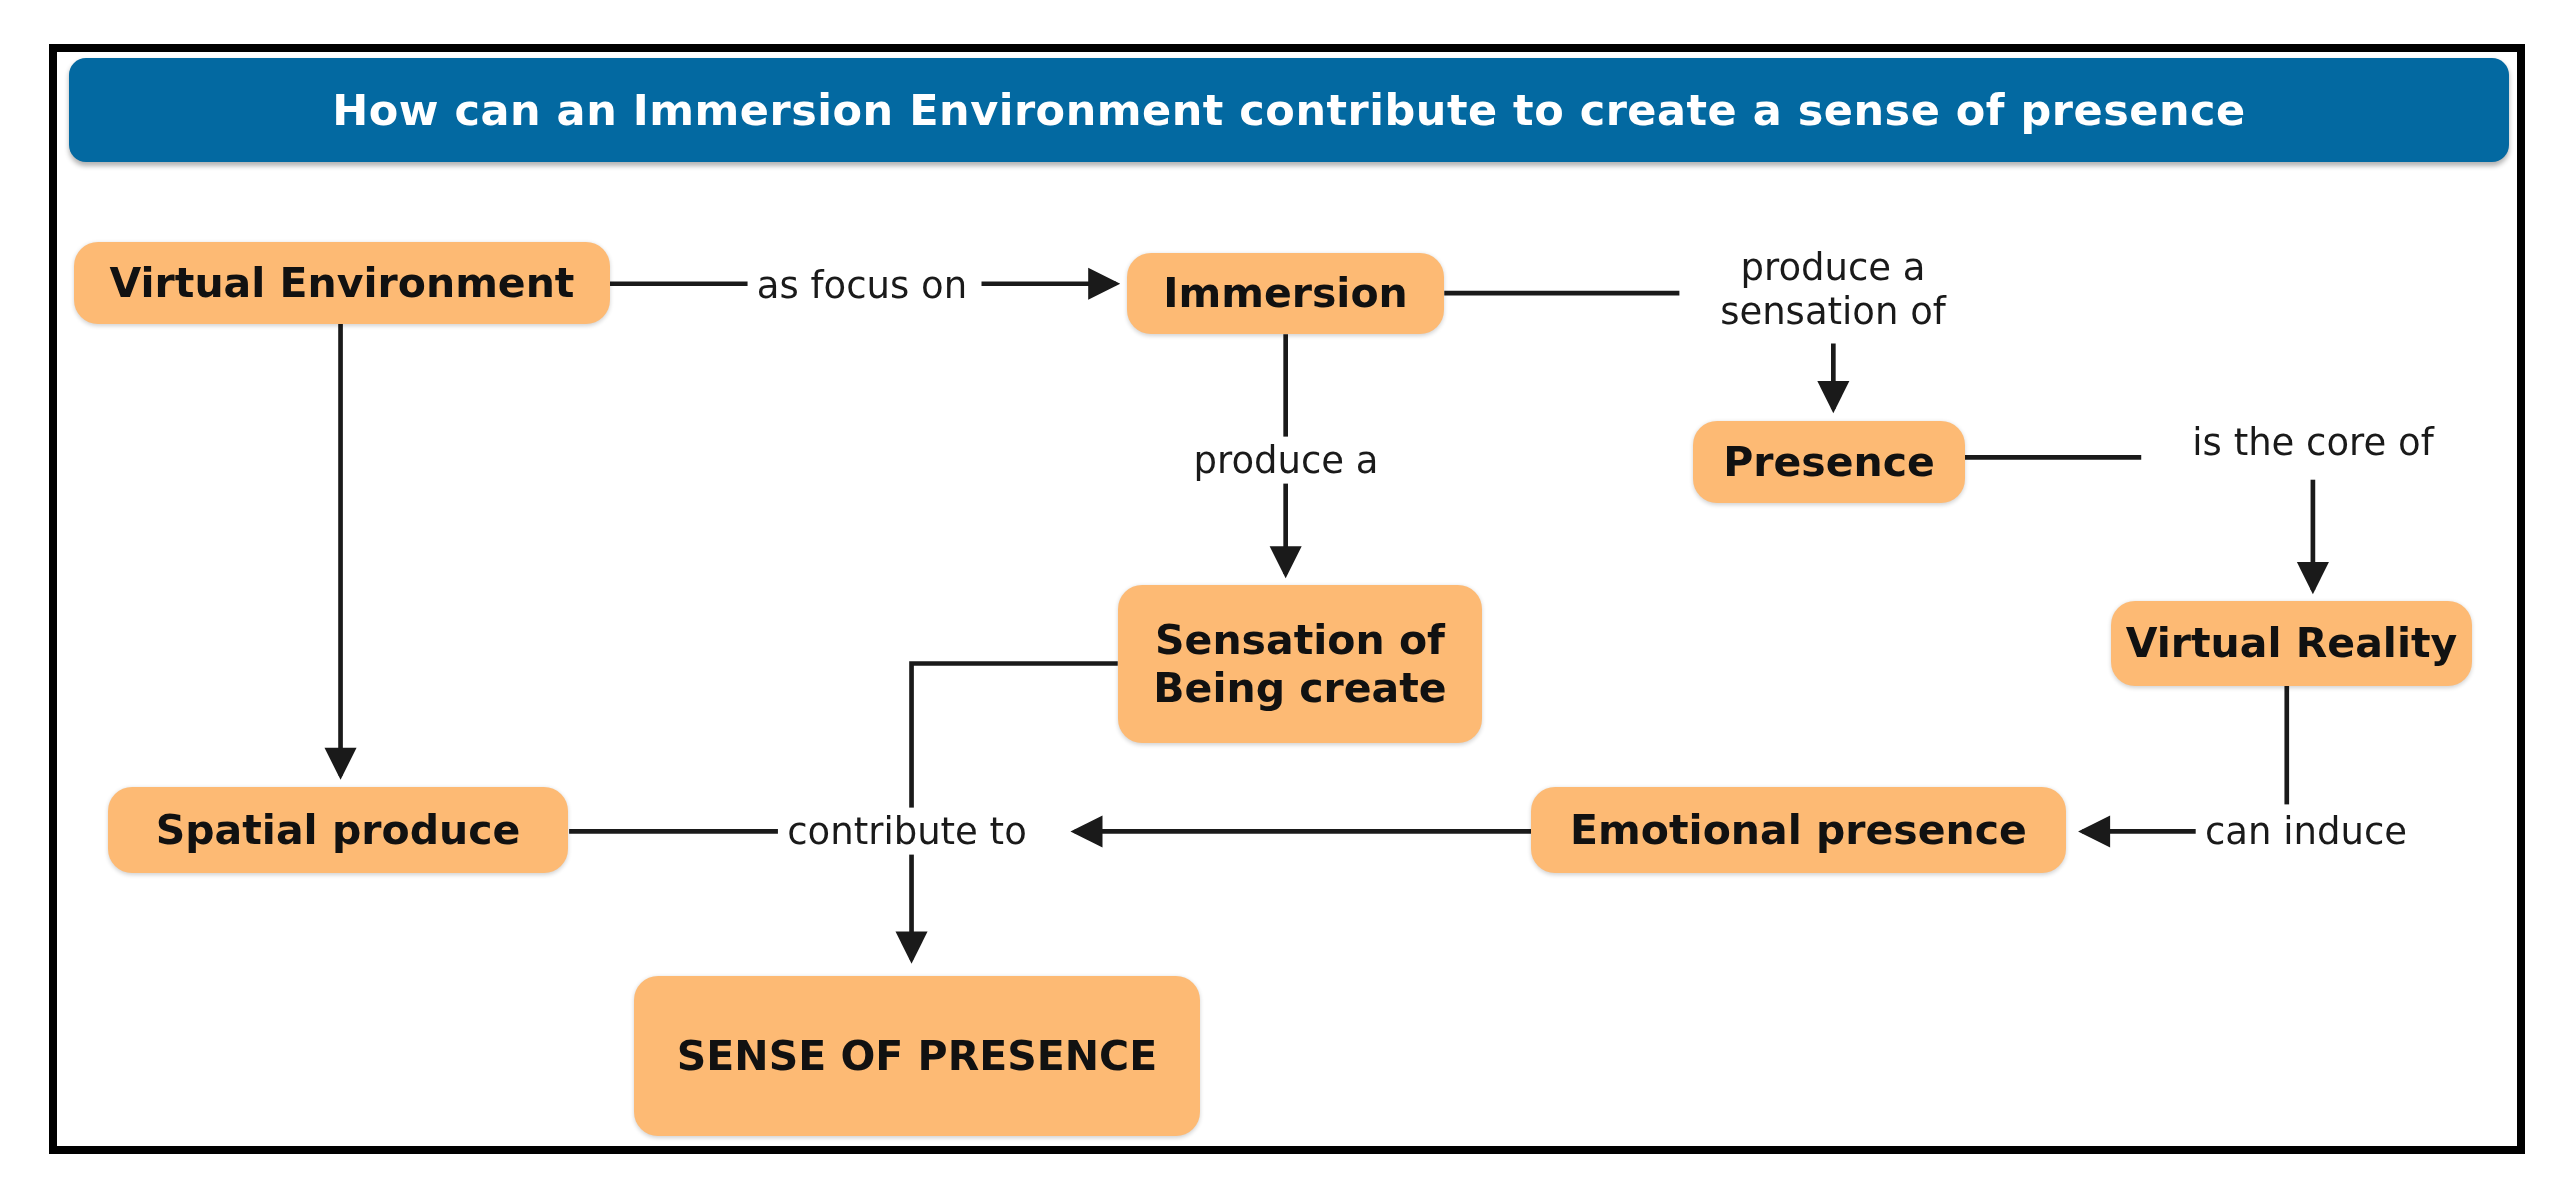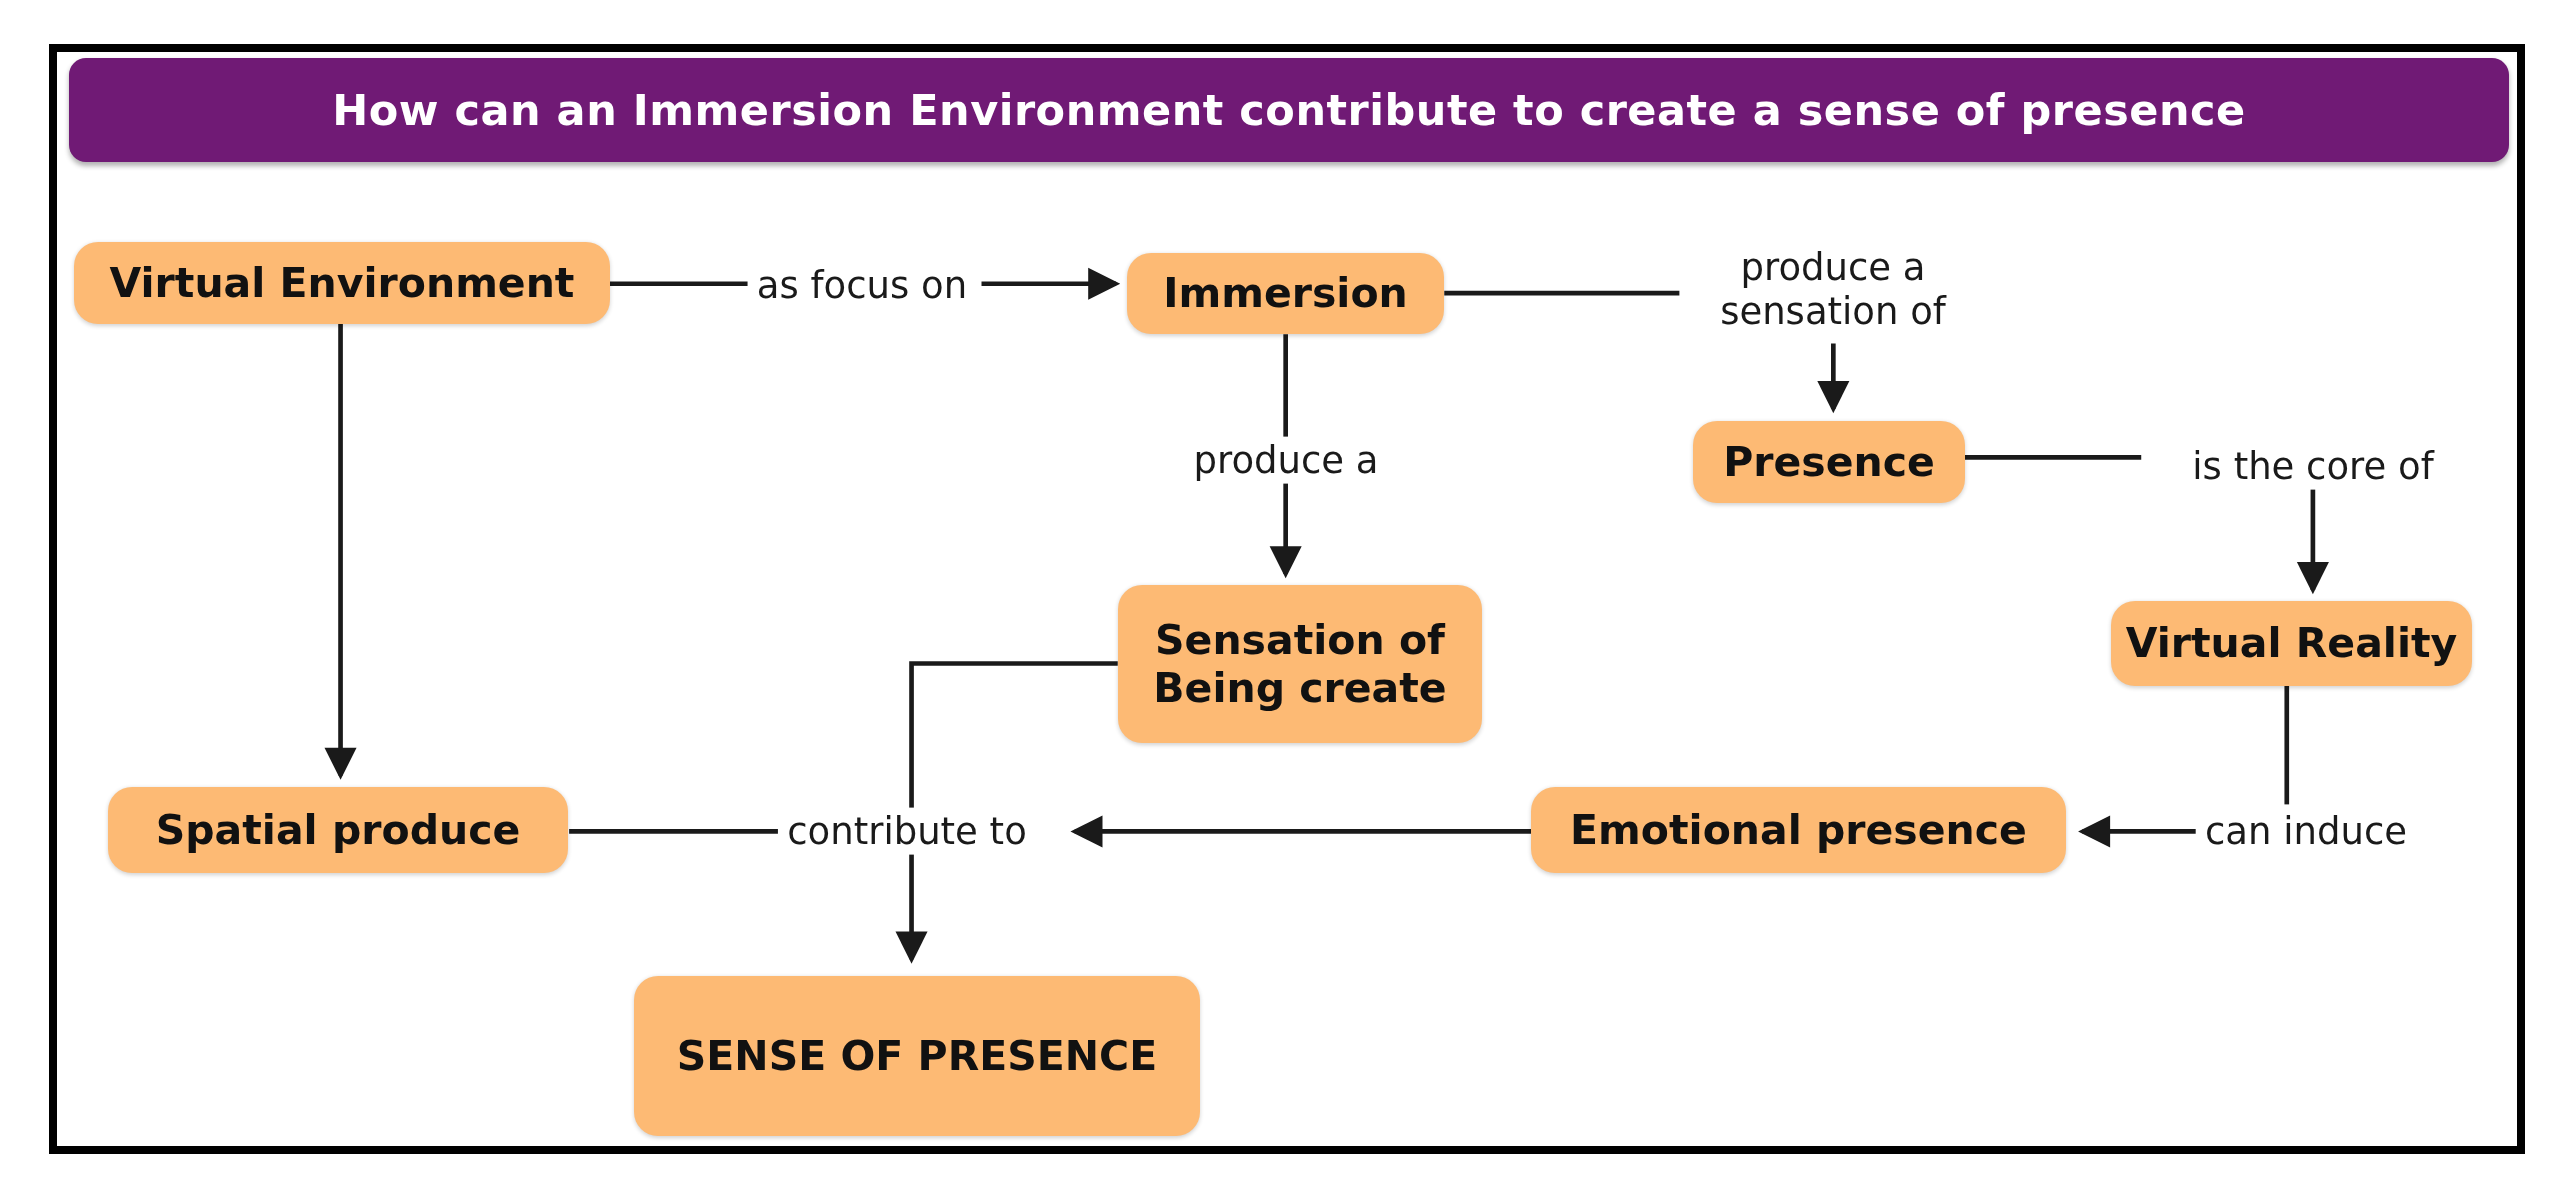--- a/index.html
+++ b/index.html
@@ -16,21 +16,21 @@
     width:2476px;height:1110px;
     box-sizing:border-box;
     border:8.4px solid #000000;
     background:#ffffff;
     z-index:0;
   }
   
   .title-bar{
     position:absolute;left:69px;top:58px;
     width:2440px;height:104px;
-    background:#701a75;
+    background:#0369a1;
     border-radius:17px;
     box-shadow:0 3.7px 5.6px rgba(0,0,0,0.30);
     display:flex;align-items:center;justify-content:center;
     z-index:3;
   }
   .title-bar span{
     color:#ffffff;font-size:43px;font-weight:bold;letter-spacing:0.5px;
   }
   
   svg.edges{position:absolute;left:0;top:0;z-index:1;}
@@ -65,21 +65,21 @@
     padding:1.9px 9.3px;
     font-size:37px;color:#1a1a1a;
     white-space:nowrap;
     text-align:center;
     z-index:2;
   }
   .edge-label.wrap{white-space:normal;width:261px;line-height:1.2;padding:1.9px 3.7px;}
   #l-as-focus-on{left:862px;top:285px;}
   #l-produce-a-sensation-of{left:1833px;top:290px;}
   #l-produce-a{left:1286px;top:460px;}
-  #l-is-the-core-of{left:2313px;top:466px;}
+  #l-is-the-core-of{left:2313px;top:442px;}
   #l-gives-the-sensation-of{left:339px;top:529px;}
   #l-contribute-to{left:907px;top:831px;}
   #l-can-induce{left:2306px;top:831px;}
 </style>
 </head>
 <body>
 
 <div class="stage">
 
   <div class="frame"></div>

